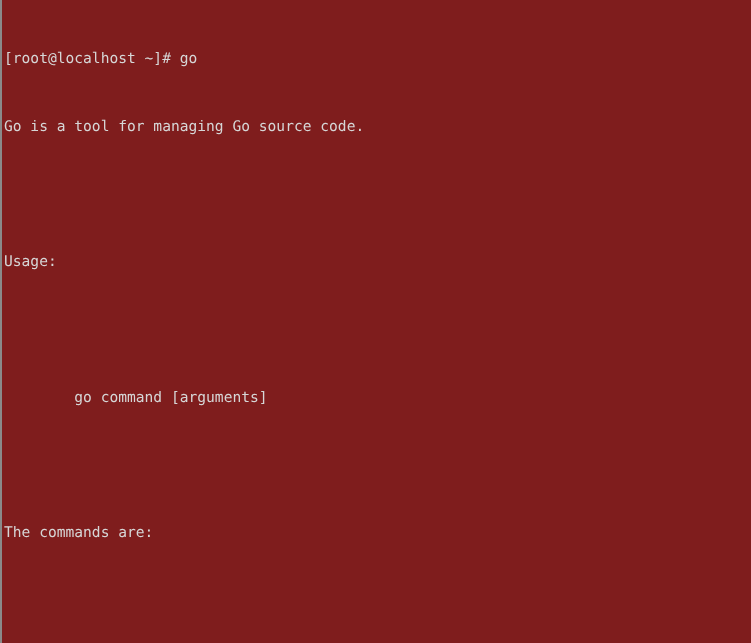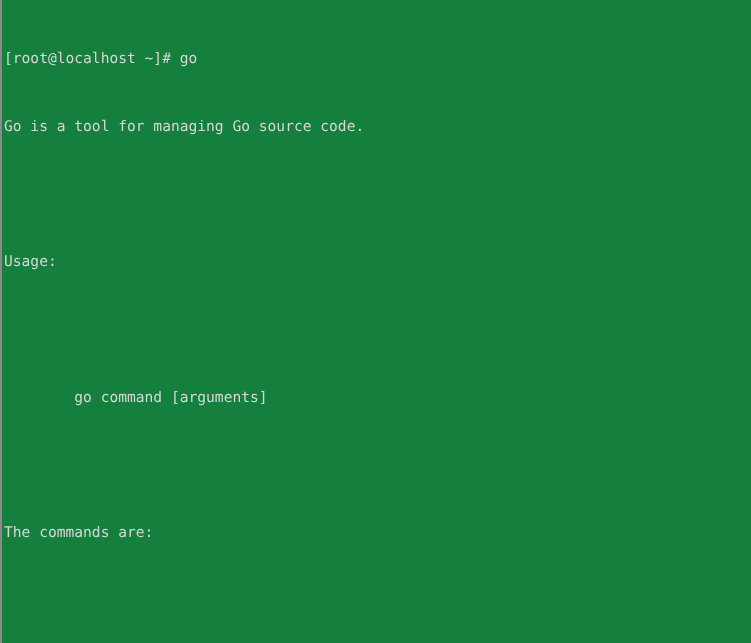--- a/index.html
+++ b/index.html
@@ -47,21 +47,21 @@
     white-space: pre;
   }
   .blank {
     display: block;
     height: 16.95px;
   }
 </style>
 </head>
 <body style="background: rgb(0, 0, 0);">
 
-<div id="terminal" style="background: #15803d; border-left-color: rgb(138, 138, 138);">
+<div id="terminal" style="background: #7f1d1d; border-left-color: rgb(138, 138, 138);">
   <div id="screen" style="color: rgb(214, 214, 214);">
 
     <span class="line">[root@localhost ~]# go</span>
 
     <span class="line">Go is a tool for managing Go source code.</span>
 
     <span class="blank"></span>
 
     <span class="line">Usage:</span>
 

